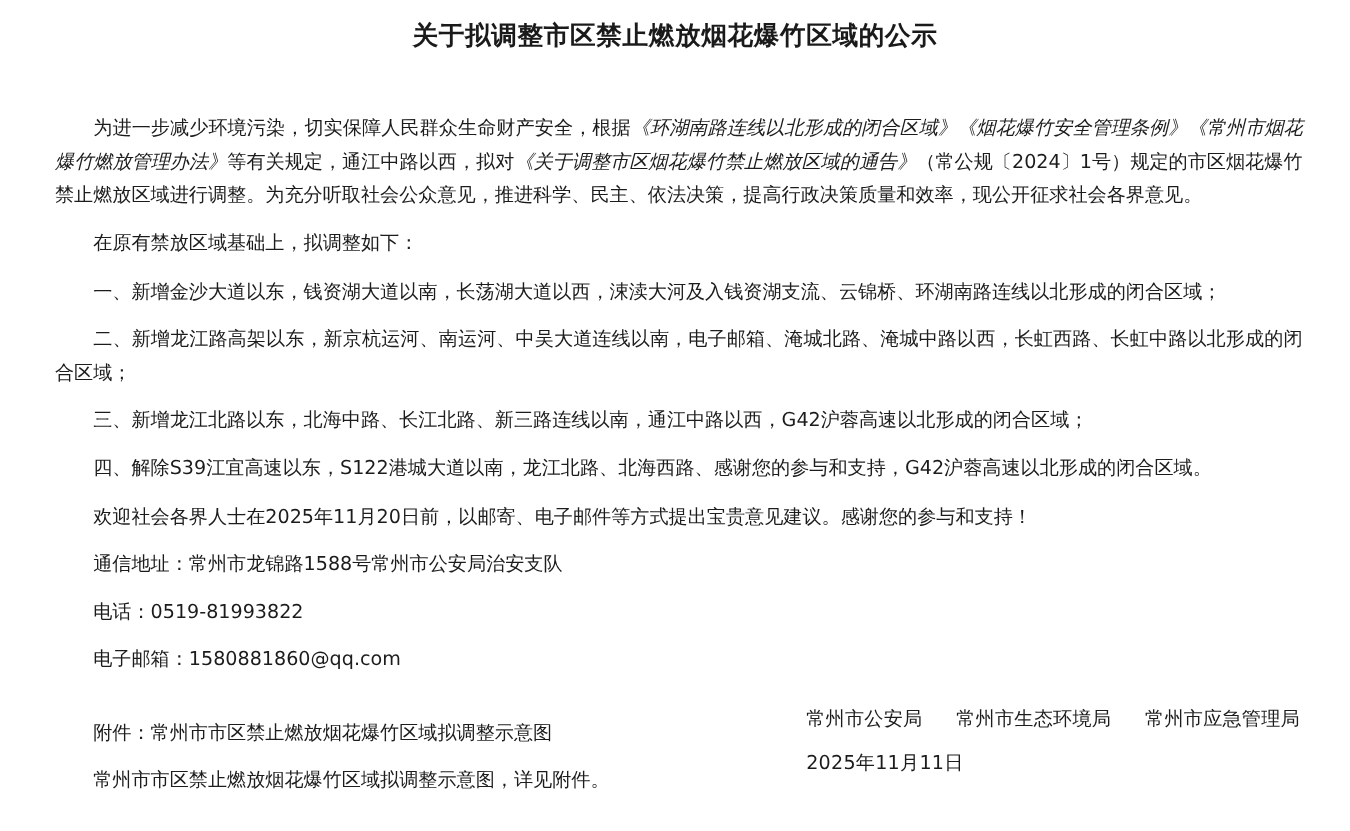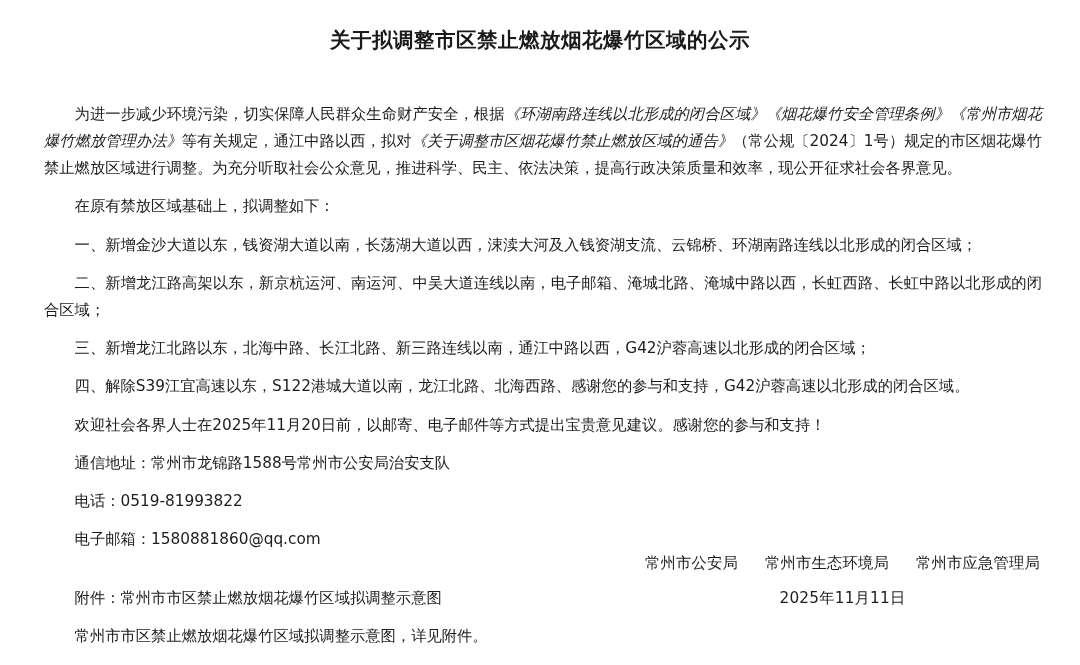--- a/index.html
+++ b/index.html
@@ -19,21 +19,21 @@
     width: 1080px;
     height: 665px;
     box-sizing: border-box;
   }
   .doc-title {
     text-align: center;
     font-size: 20.5px;
     font-weight: bold;
     letter-spacing: 0.5px;
     color: #1a1a1a;
-    padding-top: 26px;
+    padding-top: 14px;
     line-height: 1.4;
   }
   .body-wrap {
     padding: 0 38px 0 44px;
     margin-top: 46px;
   }
   p {
     margin: 0 0 11px 0;
     font-size: 15.3px;
     line-height: 1.78;
@@ -45,31 +45,31 @@
     text-indent: 2em;
   }
   .italic-ref {
     font-style: italic;
     font-family: "DejaVu Serif", "Liberation Serif", serif;
   }
   .gap-med { height: 20px; }
   .signature {
     position: absolute;
     right: 40px;
-    bottom: 56px;
+    bottom: 44px;
     font-size: 15.3px;
     color: #1c1c1c;
     text-align: right;
     letter-spacing: 0.2px;
   }
   .signature .orgs span { margin-left: 22px; }
   .signature .orgs span:first-child { margin-left: 0; }
   .signature .date {
     margin-top: 14px;
-    text-align: center;
+    text-align: left;
   }
 </style>
 </head>
 <body>
 
 <div class="page">
 
   <div class="doc-title">关于拟调整市区禁止燃放烟花爆竹区域的公示</div>
 
   <div class="body-wrap">

